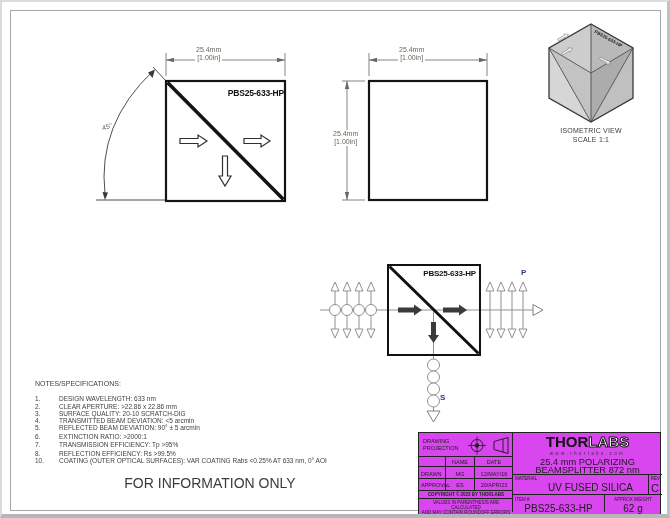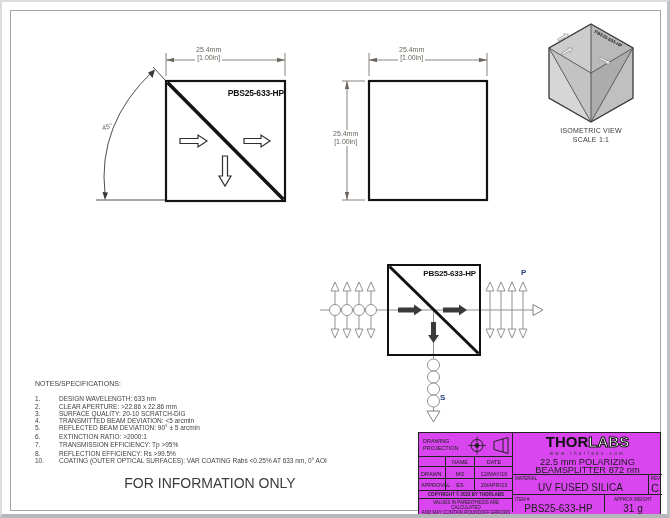--- a/index.html
+++ b/index.html
@@ -266,28 +266,28 @@
     <div class="abs" style="left:56px;top:49px;width:38px;text-align:center;">20/APR/23</div>
     <div class="abs tiny" style="left:0;top:58.5px;width:94px;text-align:center;font-weight:bold;">COPYRIGHT © 2023 BY THORLABS</div>
     <div class="abs tiny" style="left:0;top:67px;width:94px;text-align:center;line-height:5.2px;">
       <div>VALUES IN PARENTHESIS ARE CALCULATED</div>
       <div>AND MAY CONTAIN ROUNDOFF ERRORS</div>
     </div>
 
     <div class="abs logo" style="left:94px;top:1px;width:149px;text-align:center;"><span>THOR</span><span class="outl">LABS</span></div>
     <div class="abs web" style="left:94px;top:18px;width:149px;text-align:center;">www.thorlabs.com</div>
     <div class="abs ptitle" style="left:94px;top:24.5px;width:149px;">
-      <div>22.5 mm POLARIZING</div>
+      <div>25.4 mm POLARIZING</div>
       <div>BEAMSPLITTER 872 nm</div>
     </div>
     <div class="cell" style="left:94px;top:41px;width:149px;height:21px;border-top:1px solid #222;border-bottom:1px solid #222;"></div>
     <div class="abs tiny" style="left:96px;top:42.5px;">MATERIAL</div>
-    <div class="abs bigval" style="left:94px;top:49px;width:135px;text-align:center;">UV FUSED SILICA</div>
+    <div class="abs bigval" style="left:104px;top:49px;width:135px;text-align:center;">UV FUSED SILICA</div>
     <div class="cell" style="left:229px;top:41px;width:14px;height:21px;border-left:1px solid #222;"></div>
     <div class="abs tiny" style="left:230px;top:42.5px;width:13px;text-align:center;">REV</div>
     <div class="abs bigval" style="left:229px;top:49px;width:14px;text-align:center;font-size:11px;">C</div>
     <div class="abs tiny" style="left:96px;top:64px;">ITEM #</div>
     <div class="abs bigval" style="left:94px;top:70px;width:91px;text-align:center;">PBS25-633-HP</div>
     <div class="cell" style="left:185px;top:62px;width:58px;height:17px;border-left:1px solid #222;"></div>
     <div class="abs tiny" style="left:185px;top:64px;width:58px;text-align:center;">APPROX WEIGHT</div>
-    <div class="abs bigval" style="left:185px;top:70px;width:58px;text-align:center;">31 g</div>
+    <div class="abs bigval" style="left:185px;top:70px;width:58px;text-align:center;">62 g</div>
   </div>
 </div>
 
 </body></html>

